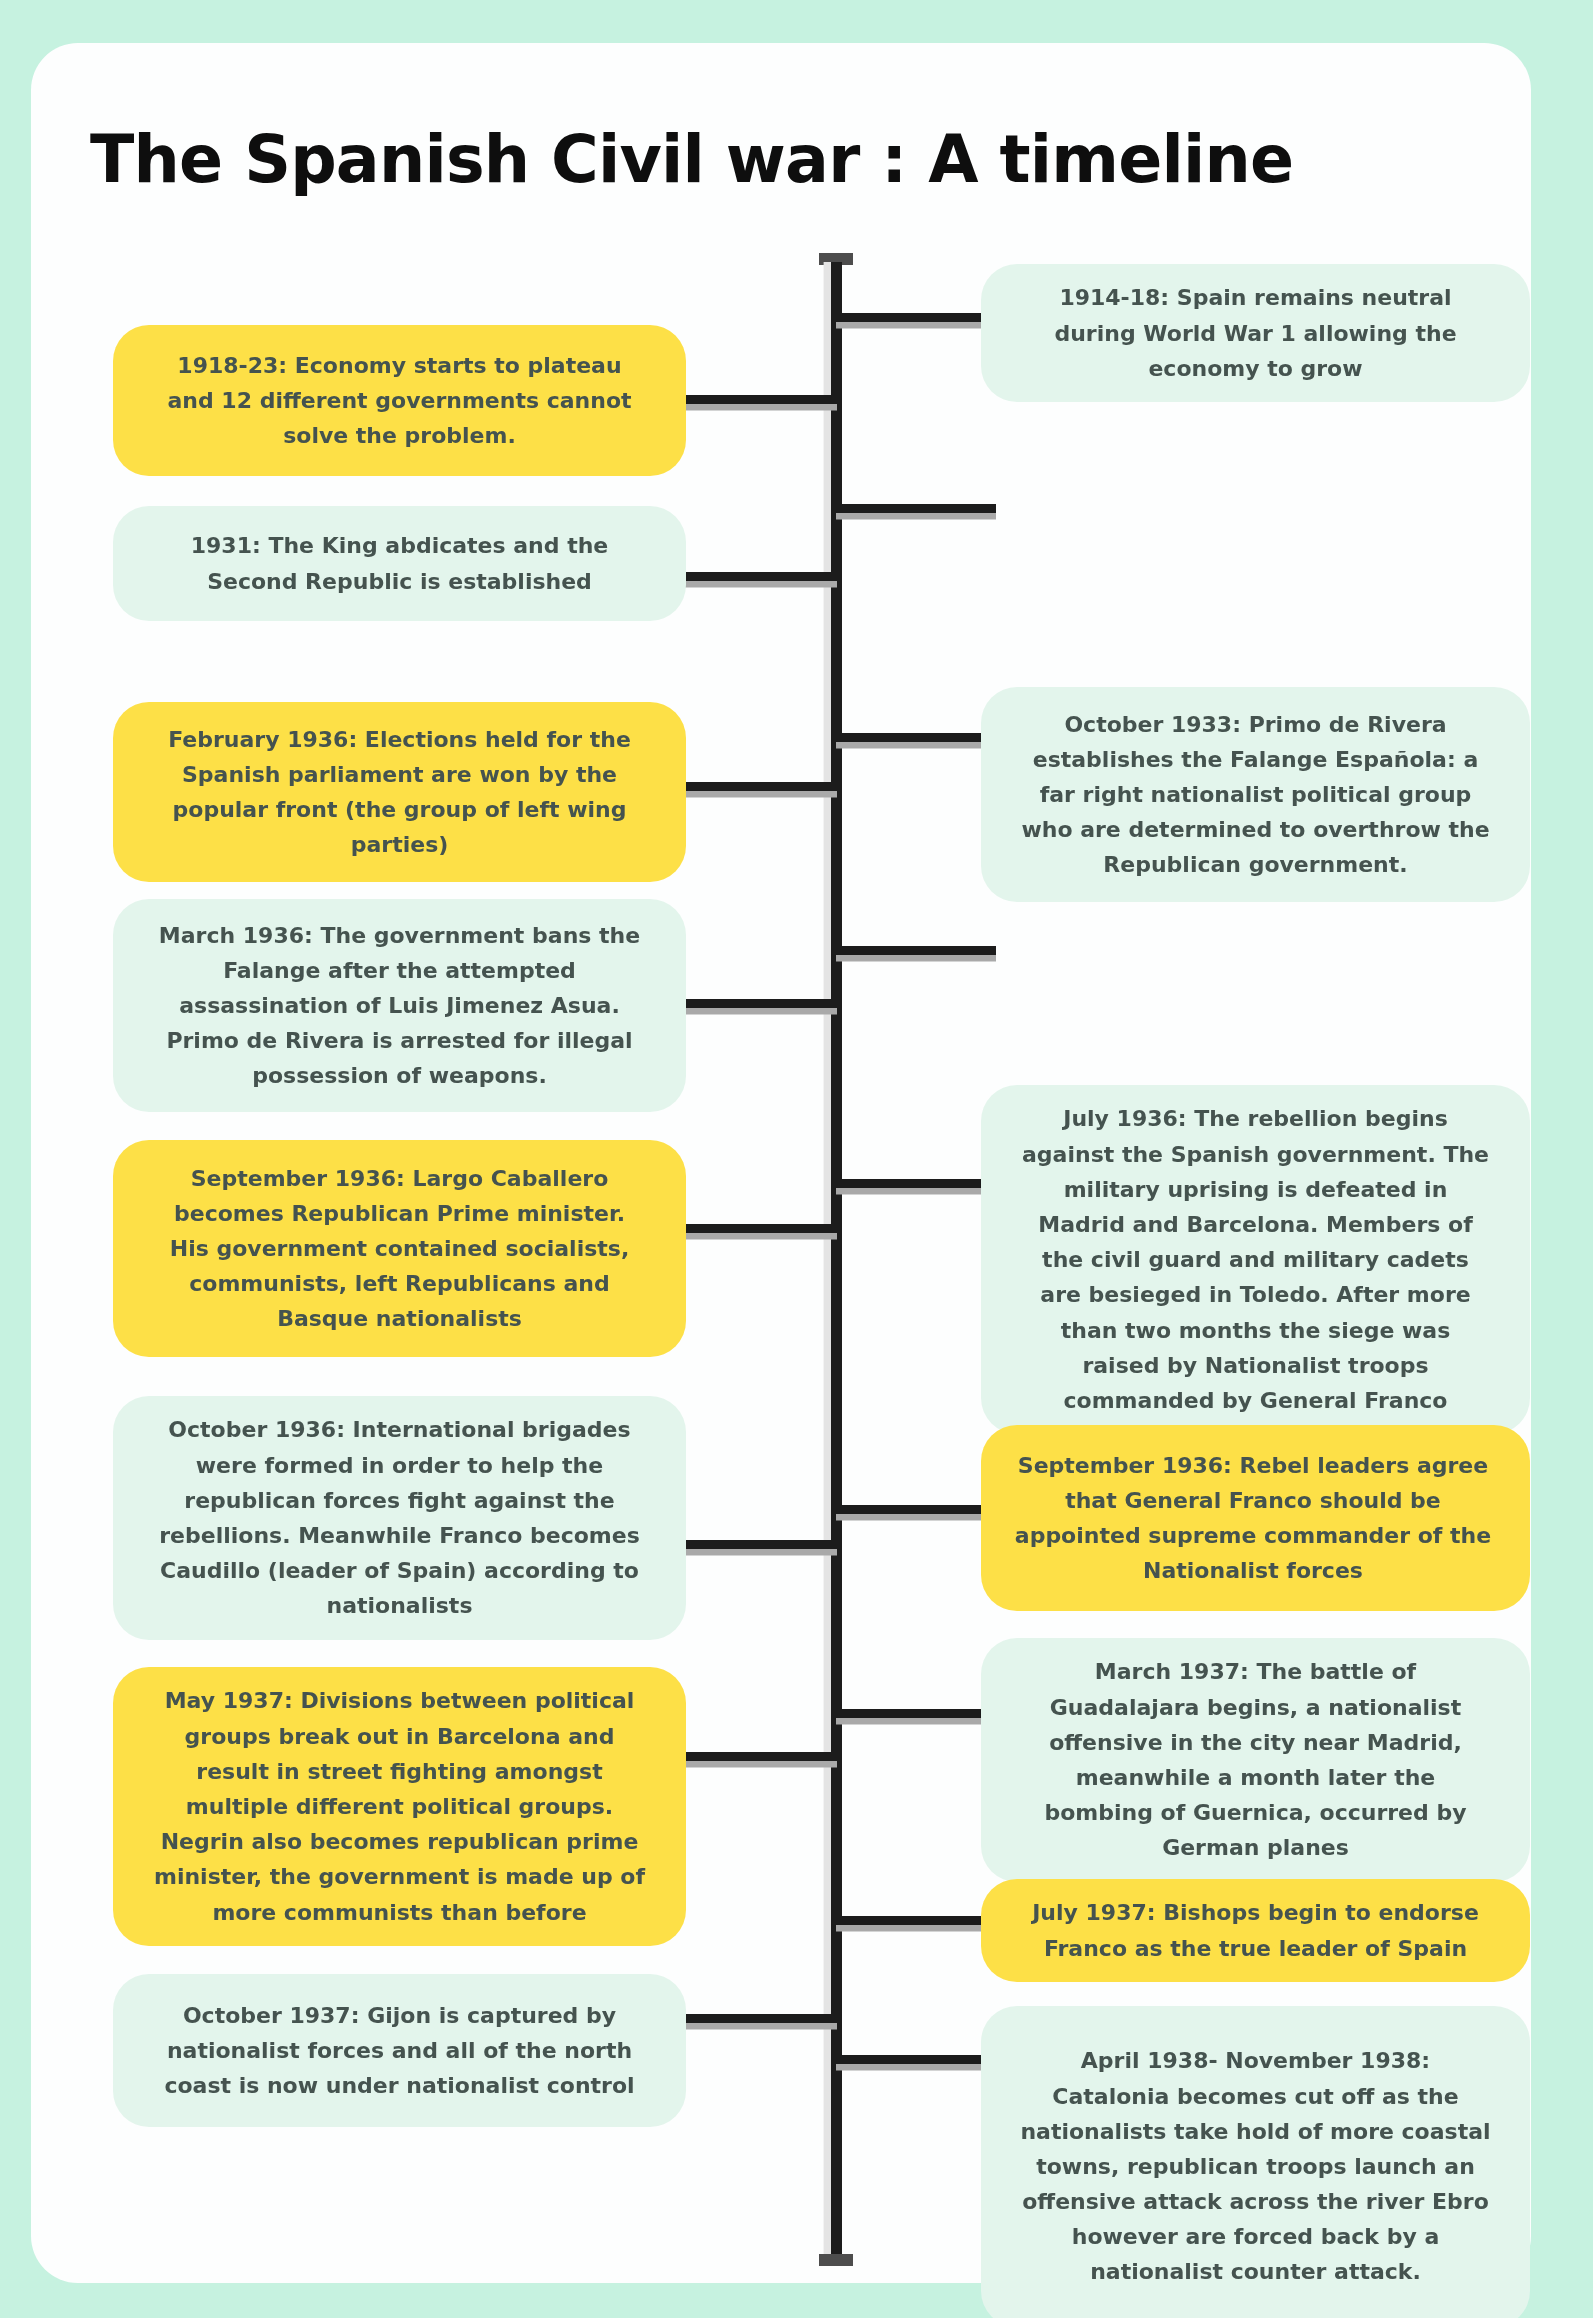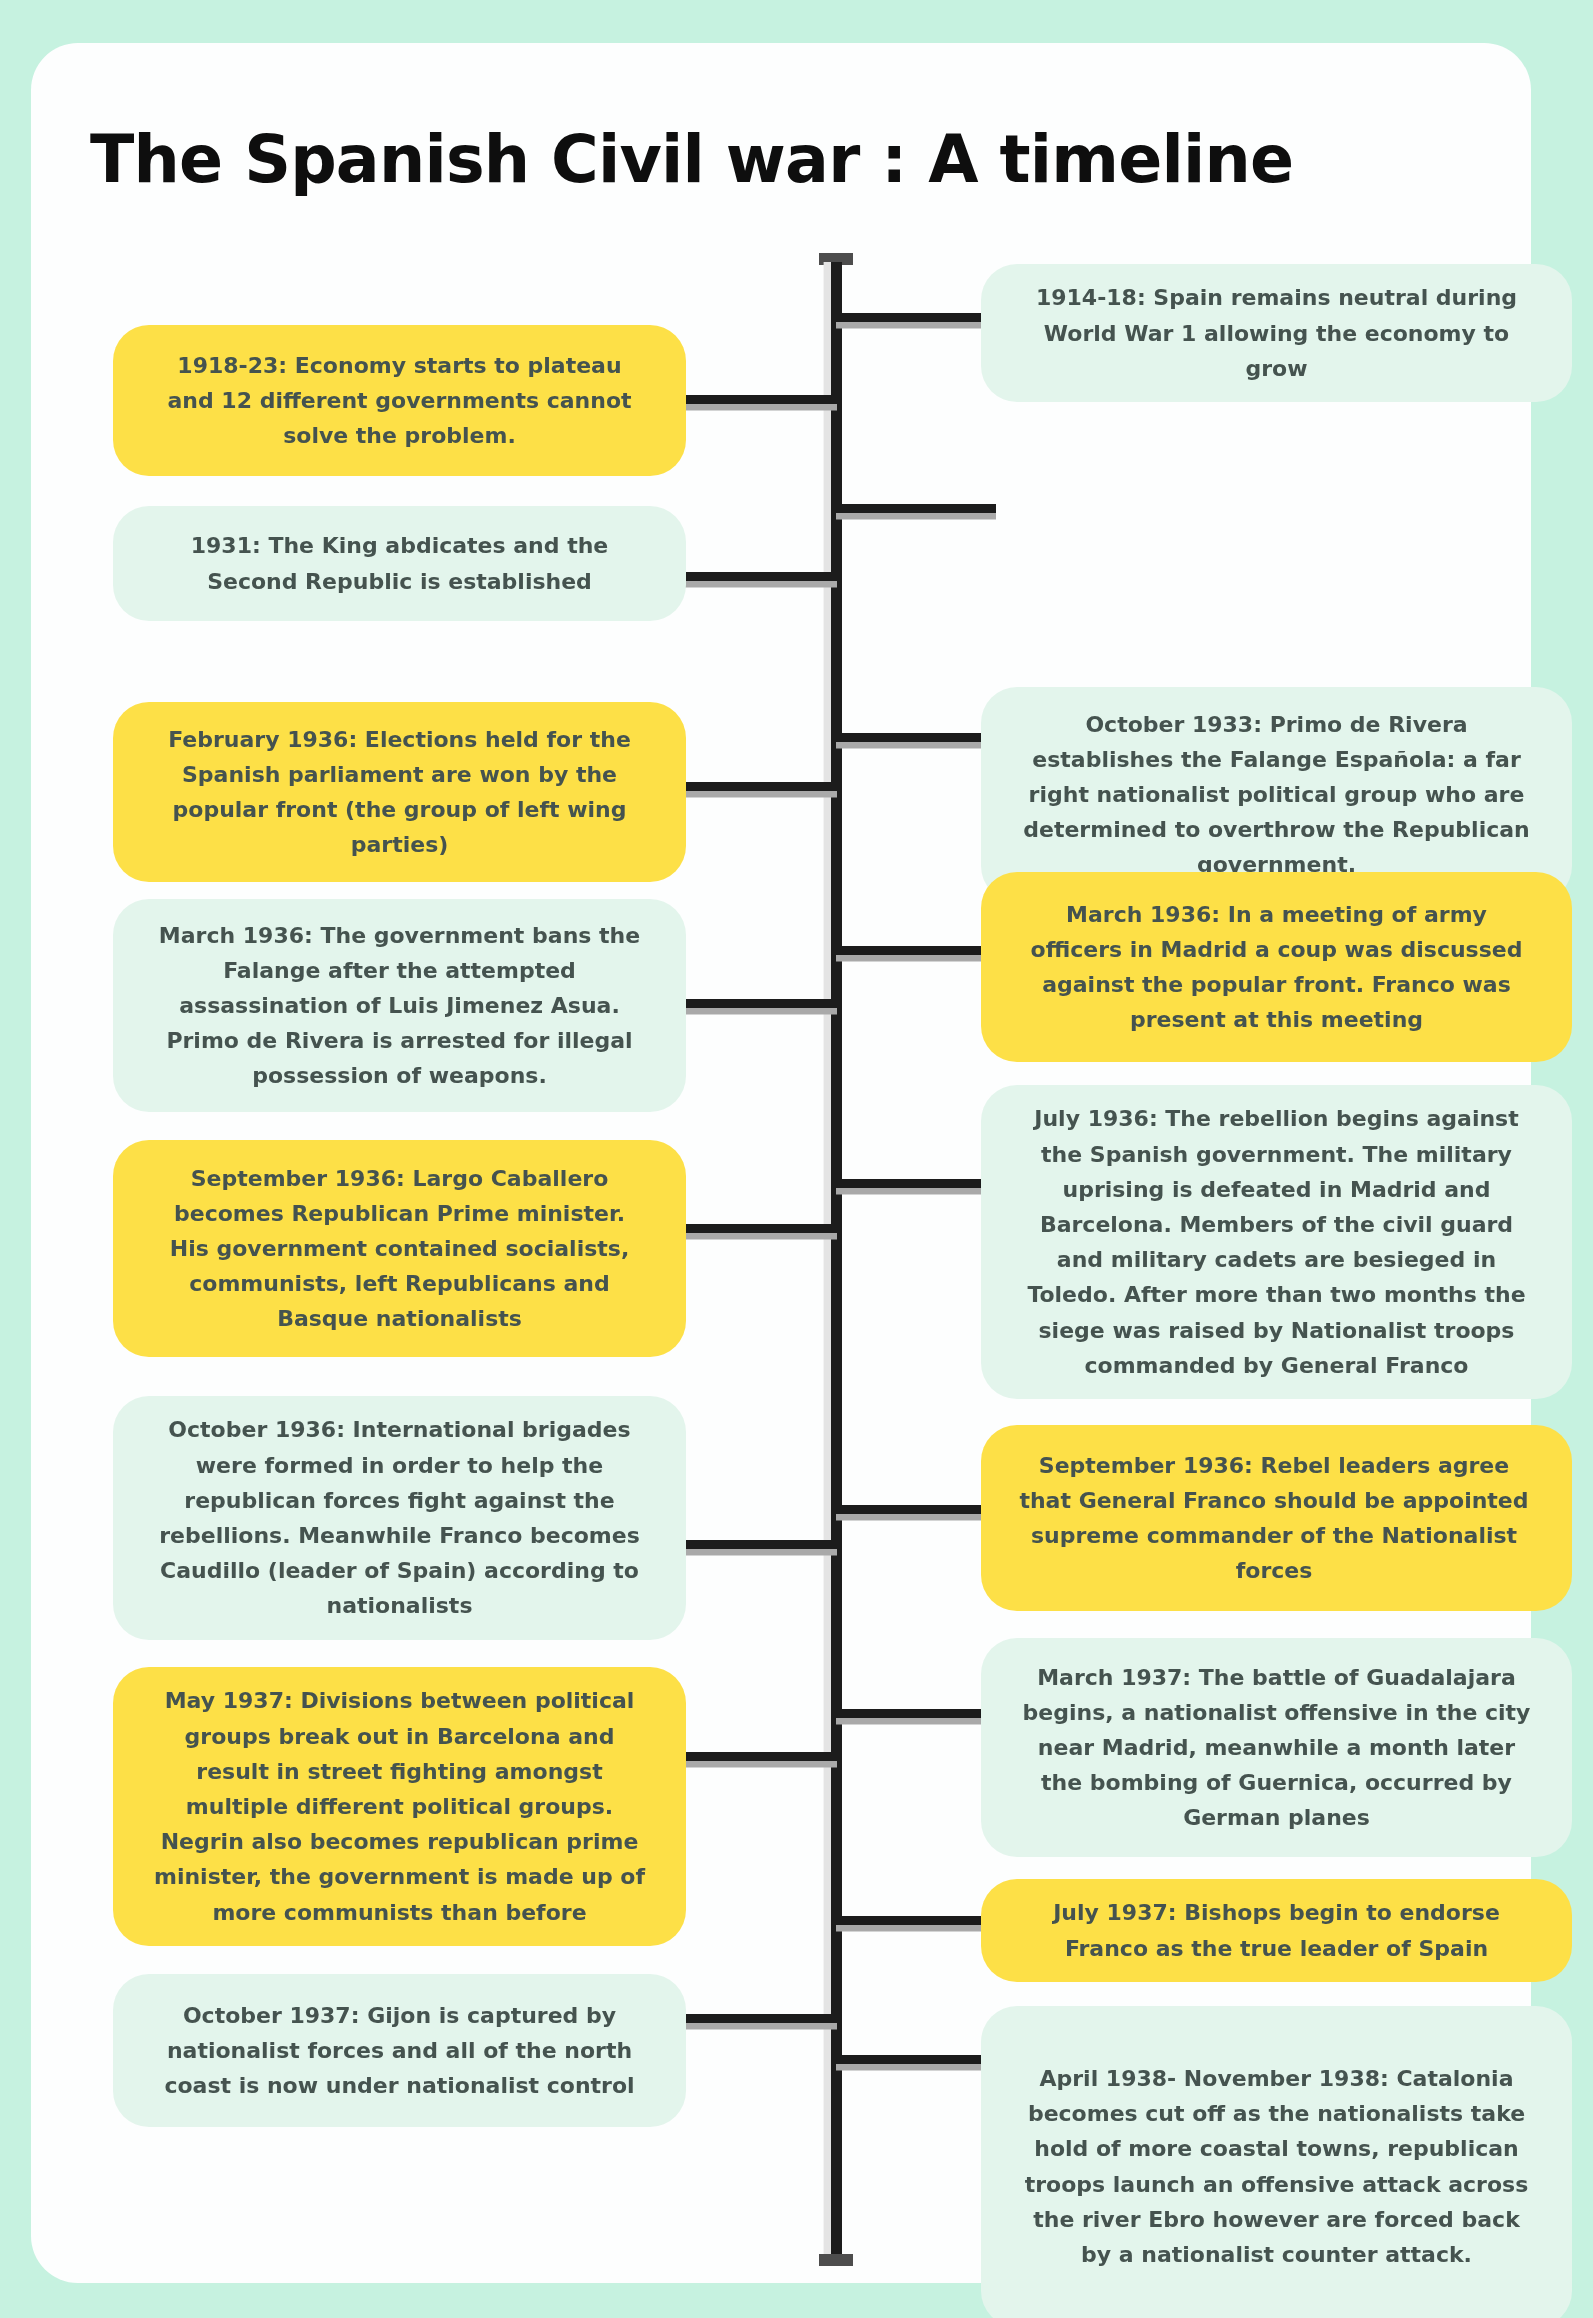--- a/index.html
+++ b/index.html
@@ -57,21 +57,21 @@
     text-align:center;
     border-radius:36px;
     padding:16.4px 38px;
     font-size:22px;
     font-weight:bold;
     line-height:1.6;
     color:#45534f;
   }
   .card p{margin:0;}
   .card.left{left:82px;width:573px;}
-  .card.right{left:950px;width:591px;}
+  .card.right{left:950px;width:549px;}
   .blue{background:#fde047;}
   .mint{background:#e3f5ec;}
 </style>
 </head>
 <body>
 
 <div class="canvas">
   <div class="panel">
 
     <h1 class="title">The Spanish Civil war : A timeline</h1>
@@ -123,23 +123,20 @@
     <div class="card left mint" style="top:1931px;min-height:153px;">
         <p>October 1937: Gijon is captured by nationalist forces and all of the north coast is now under nationalist control</p>
       </div>
 
     <div class="card right mint" style="top:221px;min-height:127px;">
         <p>1914-18: Spain remains neutral during World War 1 allowing the economy to grow</p>
       </div>
     <div class="card right mint" style="top:600px;min-height:215px;margin-top:44px;">
         <p>October 1933: Primo de Rivera establishes the Falange Española: a far right nationalist political group who are determined to overthrow the Republican government.</p>
       </div>
-    <div class="card right blue" style="top:829px;min-height:190px;">
-        <p>March 1936: In a meeting of army officers in Madrid a coup was discussed against the popular front. Franco was present at this meeting</p>
-      </div>
     <div class="card right mint" style="top:1042px;min-height:305px;">
         <p>July 1936: The rebellion begins against the Spanish government. The military uprising is defeated in Madrid and Barcelona. Members of the civil guard and military cadets are besieged in Toledo. After more than two months the siege was raised by Nationalist troops commanded by General Franco</p>
       </div>
     <div class="card right blue" style="top:1382px;min-height:186px;padding-left:33px;">
         <p>September 1936: Rebel leaders agree that General Franco should be appointed supreme commander of the Nationalist forces</p>
       </div>
     <div class="card right mint" style="top:1595px;min-height:219px;">
         <p>March 1937: The battle of Guadalajara begins, a nationalist offensive in the city near Madrid, meanwhile a month later the bombing of Guernica, occurred by German planes</p>
       </div>
     <div class="card right blue" style="top:1836px;min-height:92px;">

